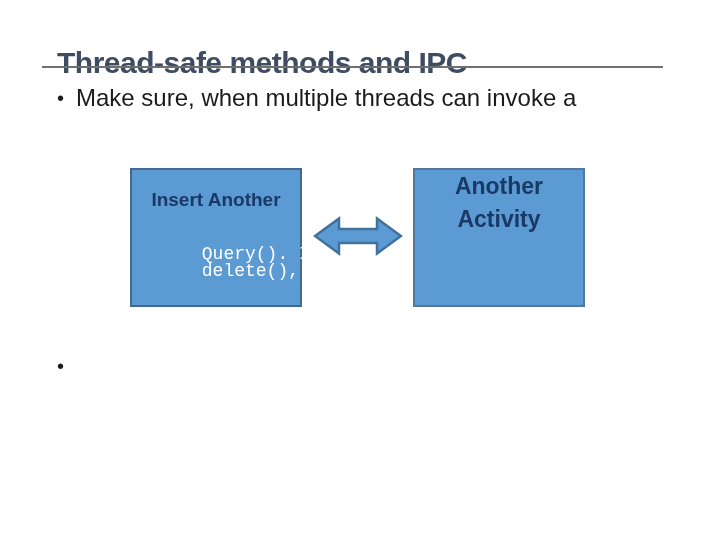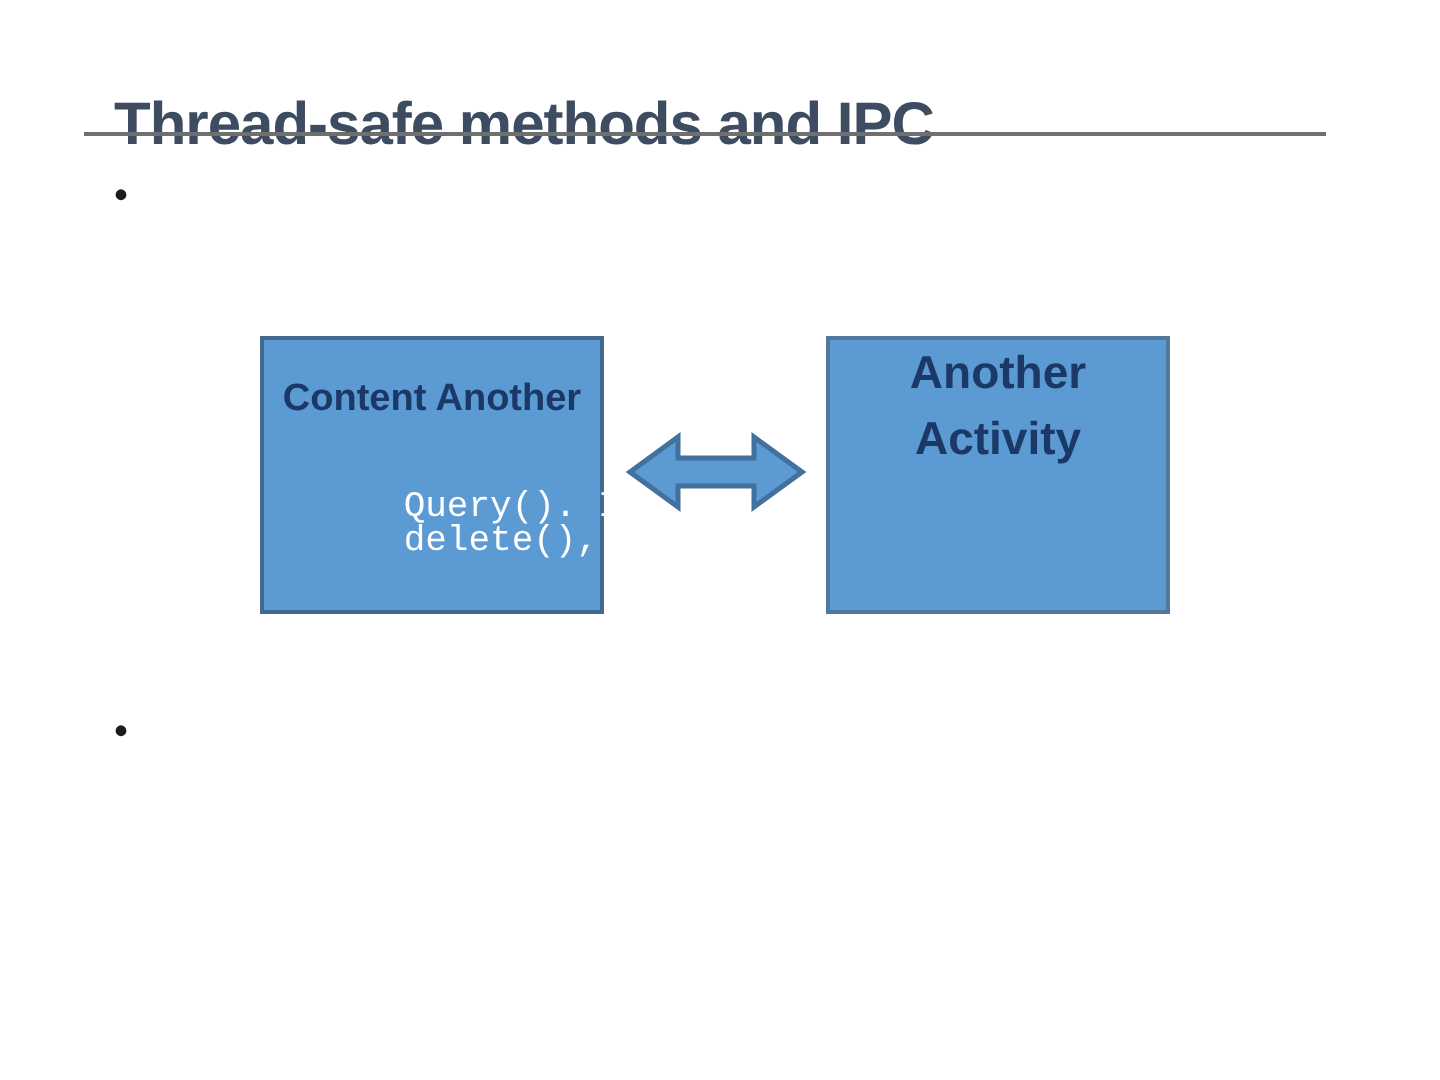--- a/index.html
+++ b/index.html
@@ -108,26 +108,27 @@
 
 <div class="slide">
 
   <h1 class="slide-title">Thread-safe methods and IPC</h1>
 
   <div class="title-rule"></div>
 
   <div class="bullet bullet-1">
     <span class="marker">•</span>
     <span class="text">
+      <span class="line">Make sure, when multiple threads can invoke a</span>
     </span>
   </div>
 
   <div class="diagram-box box-content-provider">
     <div class="box-title">
-      <span class="line">Content</span>
+      <span class="line">Insert</span>
       <span class="line">Another</span>
     </div>
     <div class="box-code">
       <span class="line">Query(). Insert(),</span>
       <span class="line">delete(), update()</span>
     </div>
   </div>
 
   <div class="arrow-wrap">
     <svg width="90" height="42" viewBox="0 0 90 42" aria-hidden="true">

